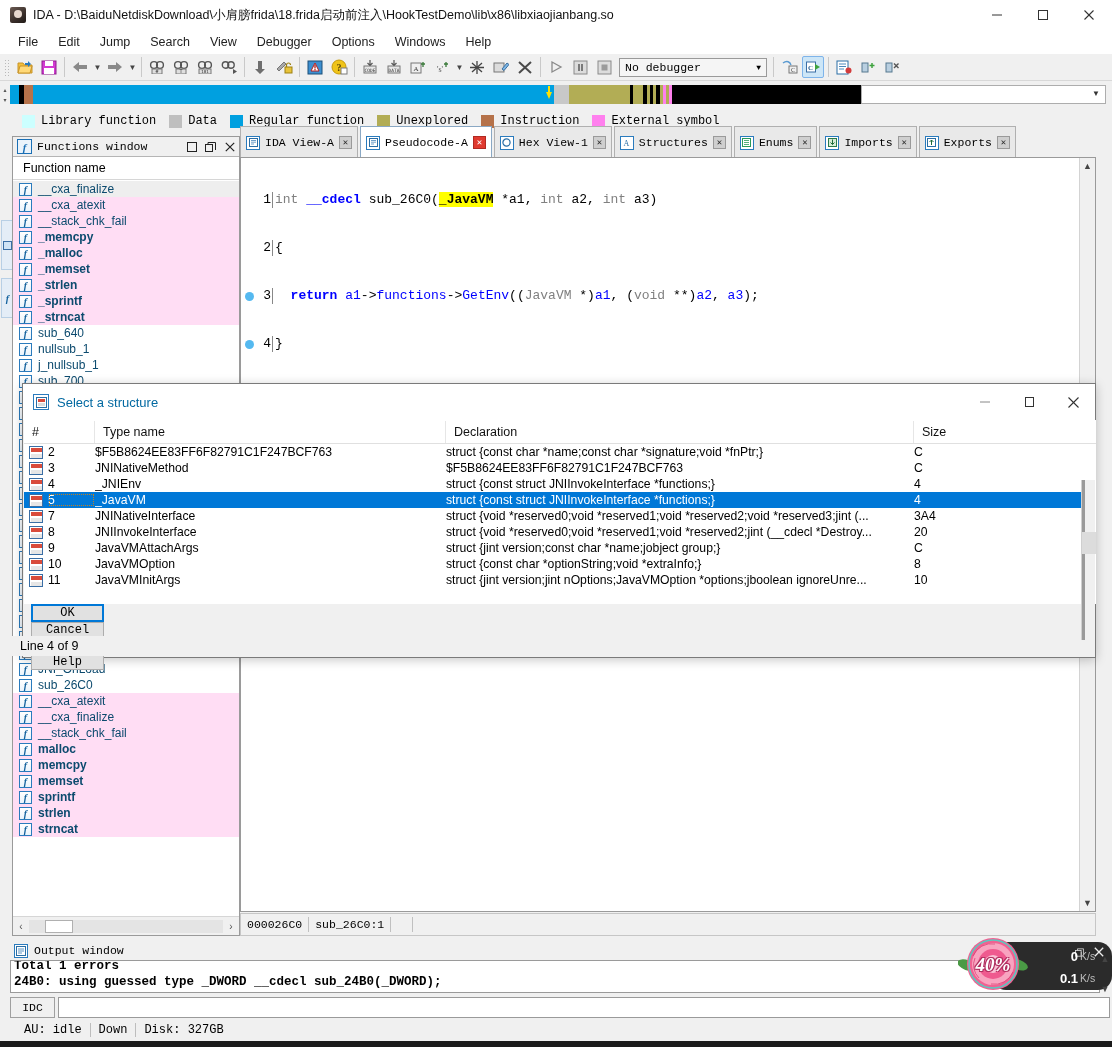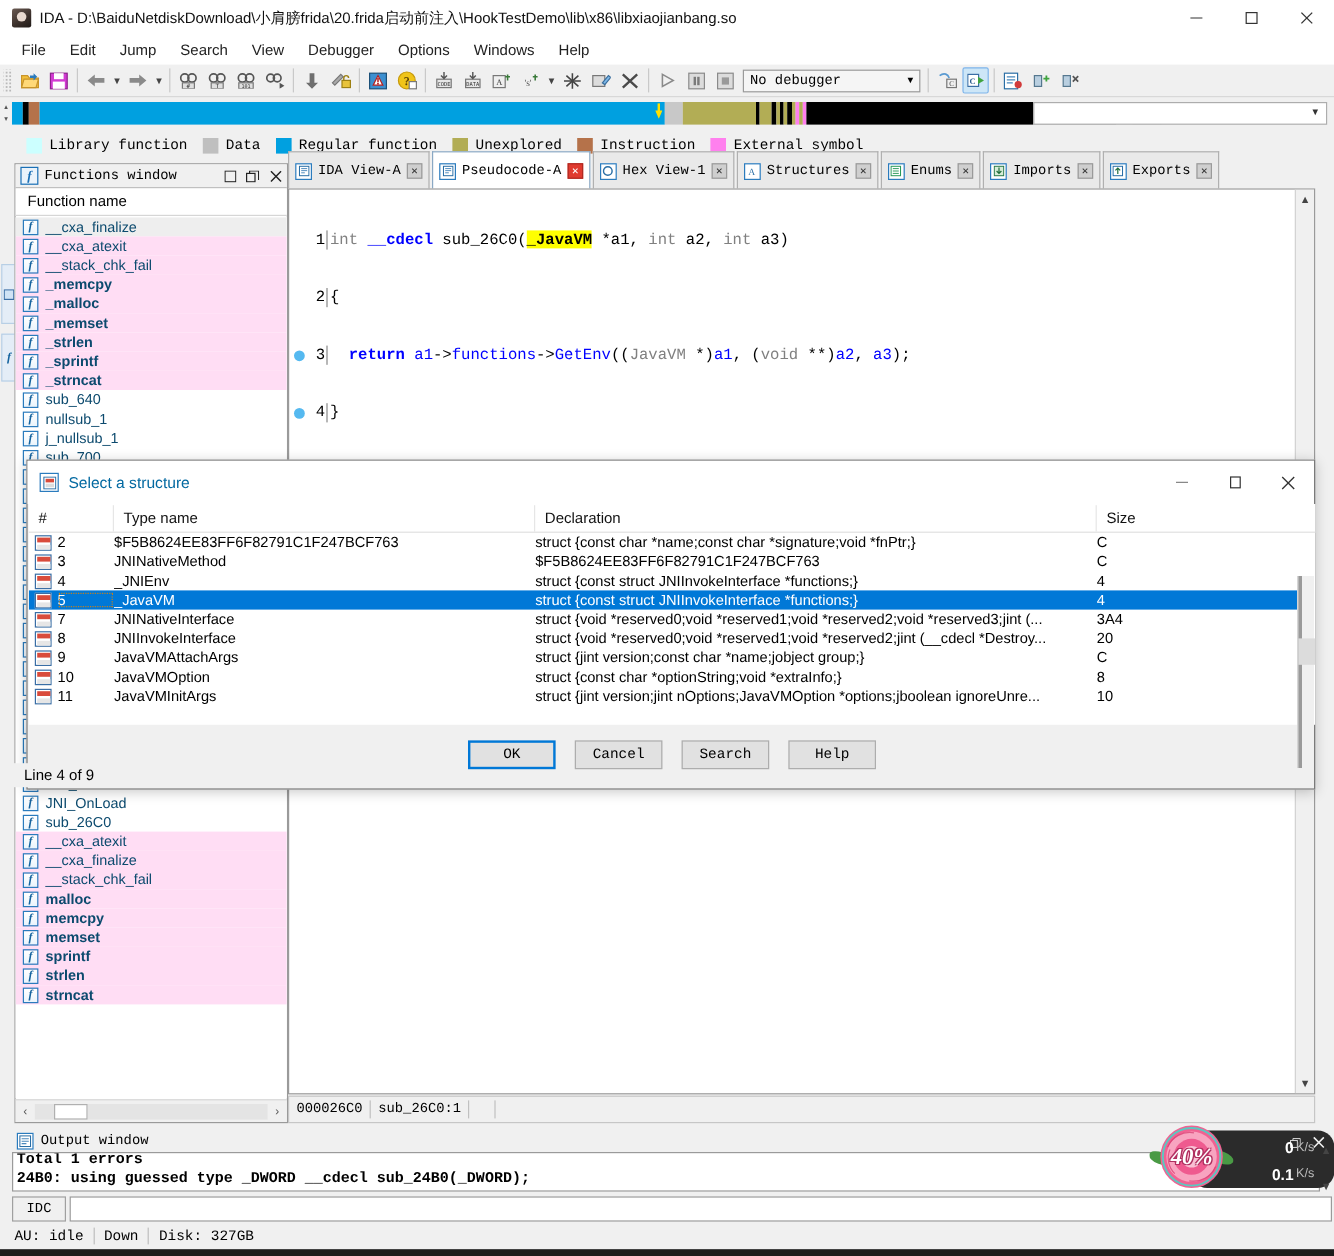--- a/index.html
+++ b/index.html
@@ -152,21 +152,21 @@
   .outwin-body { height:33px; background:#fff; border:1px solid #9a9a9a; overflow:hidden; font-family:"Liberation Mono", monospace; font-size:12.5px; font-weight:bold; line-height:16px; padding-left:3px; }
   .outwin-body .l1 { margin-top:-3px; }
 
   
   .idcrow { position:absolute; left:10px; top:995px; width:1102px; height:24px; display:flex; align-items:center; }
   .idc-btn { width:45px; height:21px; background:#f0f0f0; border:1px solid #a0a0a0; display:flex; align-items:center; justify-content:center;
     font-family:"Liberation Mono", monospace; font-size:11.5px; }
   .idc-input { flex:1; height:21px; background:#fff; border:1px solid #9a9a9a; margin-left:3px; margin-right:2px; }
 
   
-  .statusbar { position:absolute; left:4px; top:1019px; width:952px; height:22px; background:#f0f0f0; display:flex; align-items:center; }
+  .statusbar { position:absolute; left:16px; top:1019px; width:952px; height:22px; background:#f0f0f0; display:flex; align-items:center; }
   .statusbar .sc { font-family:"Liberation Mono", monospace; font-size:12px; padding:0 8px; height:14px; display:flex; align-items:center; border-right:1px solid #bdbdbd; }
   .statusbar .sc.nb { border-right:none; }
   .bottomstrip { position:absolute; left:0; top:1041px; width:1112px; height:6px; background:#1b1b1b; }
 
   
   .dlg { position:absolute; left:22px; top:383px; width:1074px; height:275px; background:#f0f0f0; border:1px solid #7a7a7a; box-shadow:0 2px 10px rgba(0,0,0,.22); }
   .dlg-title { height:36px; background:#fff; display:flex; align-items:center; }
   .dlg-title .ic { width:16px; height:16px; margin-left:10px; margin-right:8px; border:1px solid #2a7bbd; background:#fff;
     display:flex; align-items:center; justify-content:center; font-size:10px; color:#1b6ca8; }
   .dlg-title .tt { font-size:13px; color:#0369a1; }
@@ -187,21 +187,21 @@
   .dt-row .c-num { width:47px; flex:none; }
   .dt-row .c-name { width:351px; flex:none; white-space:nowrap; overflow:hidden; }
   .dt-row .c-decl { width:468px; flex:none; white-space:nowrap; overflow:hidden; }
   .dt-row .c-size { width:60px; flex:none; }
   .dt-focus { outline:1px dotted #c08020; outline-offset:-2px; }
 
   .dlg-vscroll { position:absolute; right:1px; top:60px; width:14px; height:160px; background:#f0f0f0; border-left:1px solid #cfcfcf; }
   .dlg-vscroll .thumb { position:absolute; left:0; top:52px; width:14px; height:22px; background:#dcdcdc; }
   .dlg-vscroll .trail { position:absolute; left:0; top:0; width:3px; height:100%; background:#9a9a9a; }
 
-  .dlg-btns { position:absolute; left:0; top:225px; width:1074px; height:48px; display:flex; align-items:flex-start; justify-content:center; padding-top:8px; }
+  .dlg-btns { position:absolute; left:0; top:225px; width:1074px; height:48px; display:flex; align-items:flex-start; justify-content:center; padding-top:8px;flex-direction:column; }
   .dbtn { width:73px; height:24px; margin:0 8px; background:#e1e1e1; border:1px solid #adadad;
     display:flex; align-items:center; justify-content:center; font-family:"Liberation Mono", monospace; font-size:12px; color:#000; }
   .dbtn.primary { border:2px solid #0078d7; background:#e1e1e1; }
 
   .dlg-linestatus { position:absolute; left:10px; top:636px; width:210px; height:20px; background:#f0f0f0; display:flex; align-items:center; padding-left:10px; font-size:12.5px; }
 
   
   .speedw { position:absolute; left:958px; top:936px; width:154px; height:58px; }
   .speed-pill { position:absolute; left:34px; top:6px; width:120px; height:48px; background:#2b2b2b; border-radius:14px; }
   .speed-row { position:absolute; left:8px; width:108px; height:22px; display:flex; align-items:center; }
@@ -216,21 +216,21 @@
     text-shadow:1px 1px 0 #b03060, -1px -1px 0 #b03060, 1px -1px 0 #b03060, -1px 1px 0 #b03060; }
   .mini-scroll { position:absolute; right:0; top:18px; width:14px; height:40px; display:flex; flex-direction:column; justify-content:space-between; align-items:center; font-size:9px; color:#444; }
 </style>
 </head>
 <body>
 
 <div id="app">
 
   <div class="titlebar">
     <div class="tb-icon"></div>
-    <div class="tb-title">IDA - D:\BaiduNetdiskDownload\小肩膀frida\20.frida启动前注入\HookTestDemo\lib\x86\libxiaojianbang.so</div>
+    <div class="tb-title">IDA - D:\BaiduNetdiskDownload\小肩膀frida\18.frida启动前注入\HookTestDemo\lib\x86\libxiaojianbang.so</div>
     <div class="win-btns">
       <div class="win-btn">
         <svg width="12" height="12" viewBox="0 0 12 12">
             <line x1="1" y1="6" x2="11" y2="6" stroke="#333" stroke-width="1"></line>
           </svg>
       </div>
       <div class="win-btn">
         <svg width="12" height="12" viewBox="0 0 12 12">
             <rect x="1.5" y="1.5" width="9" height="9" fill="none" stroke="#333" stroke-width="1"></rect>
           </svg>

